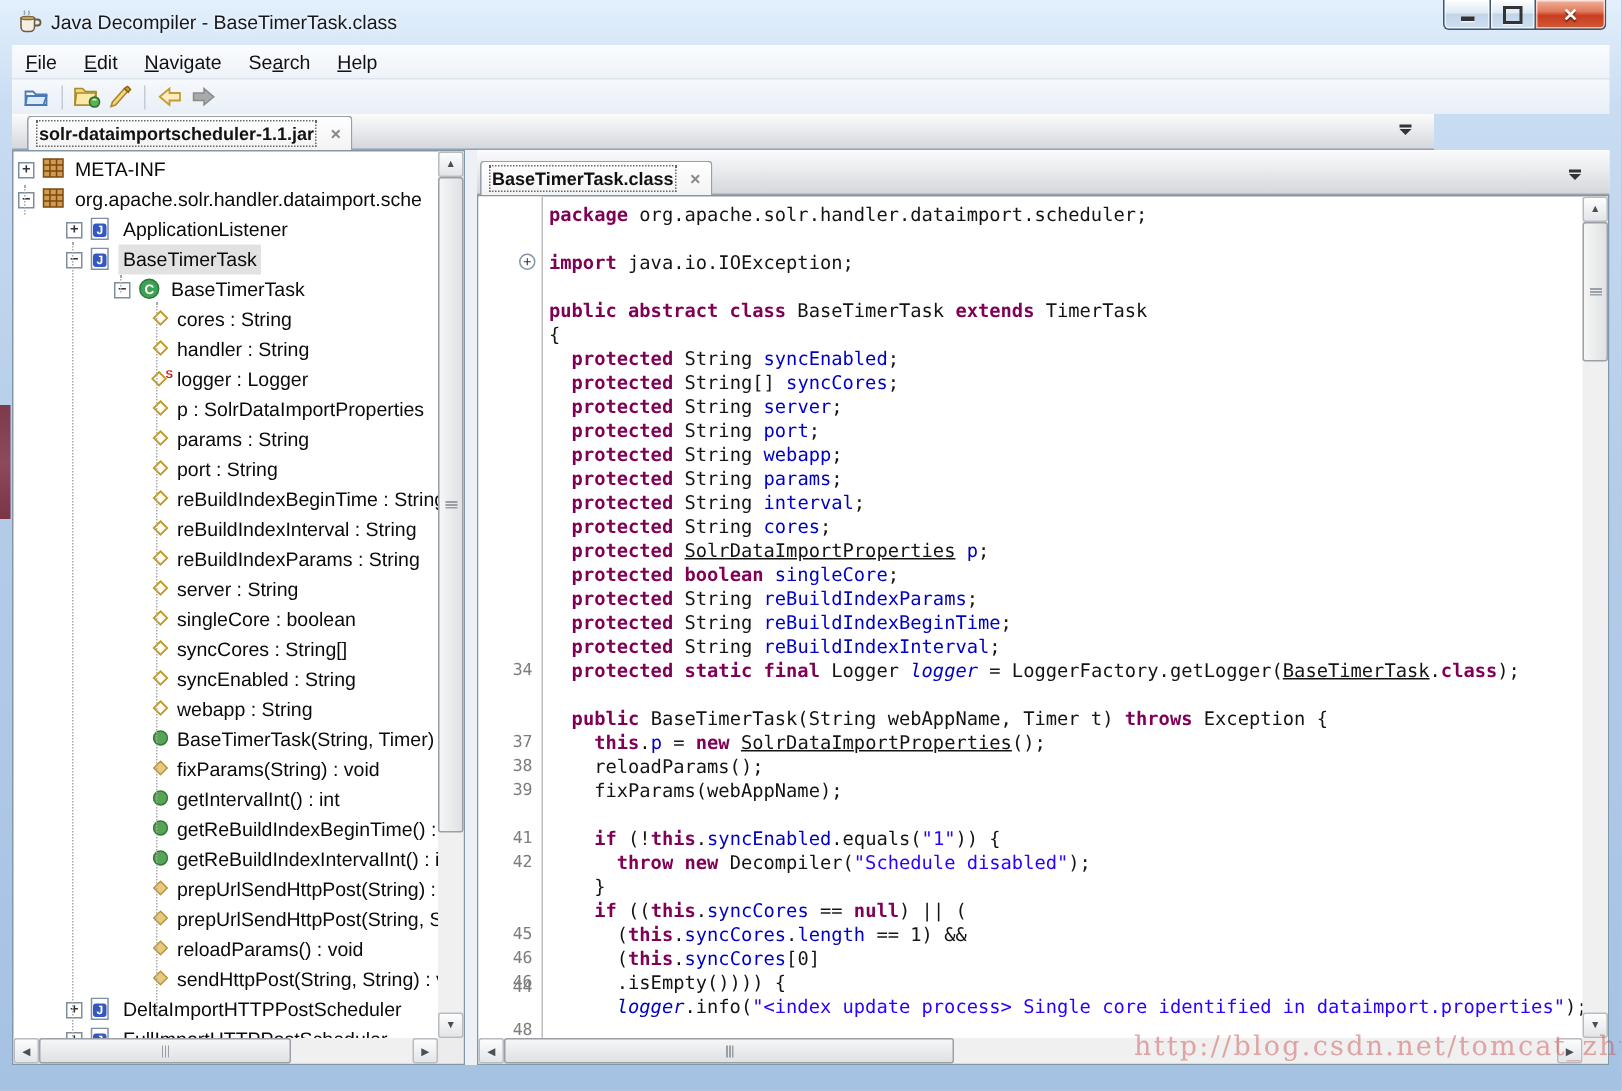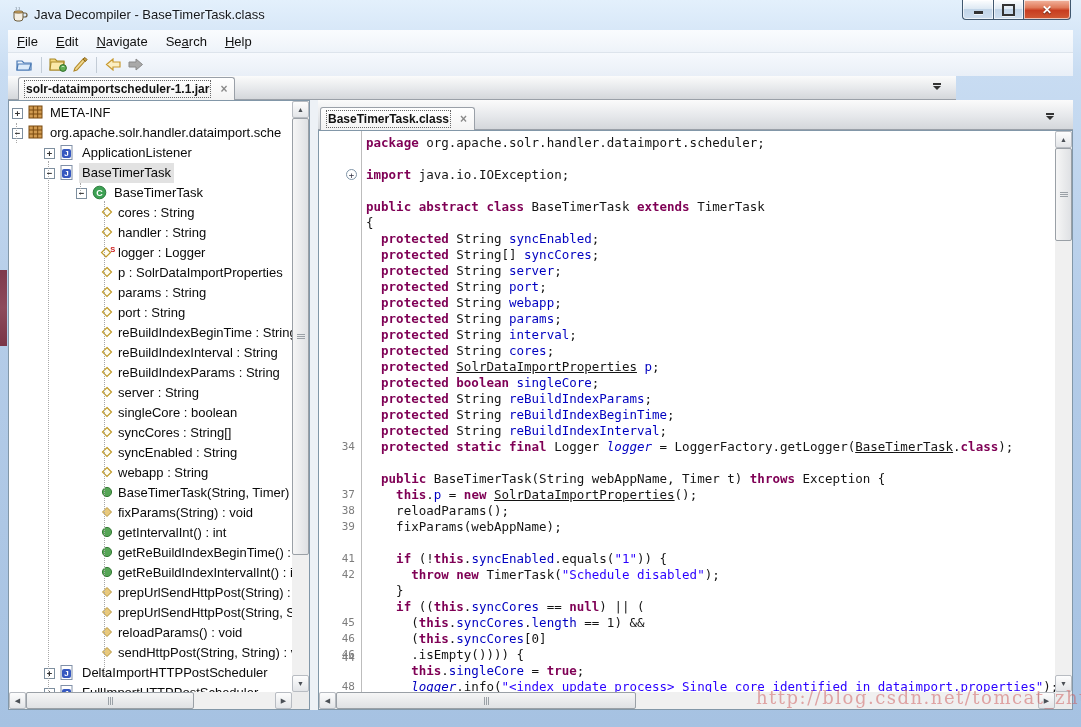--- a/index.html
+++ b/index.html
@@ -448,27 +448,26 @@
             <div class="code-line"><span class="tk-p">  </span><span class="tk-k">protected </span><span class="tk-p">String </span><span class="tk-f">reBuildIndexBeginTime</span><span class="tk-p">;</span></div>
             <div class="code-line"><span class="tk-p">  </span><span class="tk-k">protected </span><span class="tk-p">String </span><span class="tk-f">reBuildIndexInterval</span><span class="tk-p">;</span></div>
             <div class="code-line"><span class="tk-p">  </span><span class="tk-k">protected static final </span><span class="tk-p">Logger </span><span class="tk-i">logger</span><span class="tk-p"> = LoggerFactory.getLogger(</span><span class="tk-u">BaseTimerTask</span><span class="tk-p">.</span><span class="tk-k">class</span><span class="tk-p">);</span></div>
             <div class="code-line"></div>
             <div class="code-line"><span class="tk-p">  </span><span class="tk-k">public </span><span class="tk-p">BaseTimerTask(String webAppName, Timer t) </span><span class="tk-k">throws </span><span class="tk-p">Exception {</span></div>
             <div class="code-line"><span class="tk-p">    </span><span class="tk-k">this</span><span class="tk-p">.</span><span class="tk-f">p</span><span class="tk-p"> = </span><span class="tk-k">new </span><span class="tk-u">SolrDataImportProperties</span><span class="tk-p">();</span></div>
             <div class="code-line"><span class="tk-p">    reloadParams();</span></div>
             <div class="code-line"><span class="tk-p">    fixParams(webAppName);</span></div>
             <div class="code-line"></div>
             <div class="code-line"><span class="tk-p">    </span><span class="tk-k">if </span><span class="tk-p">(!</span><span class="tk-k">this</span><span class="tk-p">.</span><span class="tk-f">syncEnabled</span><span class="tk-p">.equals(</span><span class="tk-s">"1"</span><span class="tk-p">)) {</span></div>
-            <div class="code-line"><span class="tk-p">      </span><span class="tk-k">throw new </span><span class="tk-p">TimerTask(</span><span class="tk-s">"Schedule disabled"</span><span class="tk-p">);</span></div>
+            <div class="code-line"><span class="tk-p">      </span><span class="tk-k">throw new </span><span class="tk-p">Decompiler(</span><span class="tk-s">"Schedule disabled"</span><span class="tk-p">);</span></div>
             <div class="code-line"><span class="tk-p">    }</span></div>
             <div class="code-line"><span class="tk-p">    </span><span class="tk-k">if </span><span class="tk-p">((</span><span class="tk-k">this</span><span class="tk-p">.</span><span class="tk-f">syncCores</span><span class="tk-p"> == </span><span class="tk-k">null</span><span class="tk-p">) || (</span></div>
             <div class="code-line"><span class="tk-p">      (</span><span class="tk-k">this</span><span class="tk-p">.</span><span class="tk-f">syncCores</span><span class="tk-p">.</span><span class="tk-f">length</span><span class="tk-p"> == 1) &amp;&amp; </span></div>
             <div class="code-line"><span class="tk-p">      (</span><span class="tk-k">this</span><span class="tk-p">.</span><span class="tk-f">syncCores</span><span class="tk-p">[0]</span></div>
             <div class="code-line"><span class="tk-p">      .isEmpty()))) {</span></div>
-            <div class="code-line"><span class="tk-p">      </span><span class="tk-k">this</span><span class="tk-p">.</span><span class="tk-f">singleCore</span><span class="tk-p"> = </span><span class="tk-k">true</span><span class="tk-p">;</span></div>
             <div class="code-line"><span class="tk-p">      </span><span class="tk-i">logger</span><span class="tk-p">.info(</span><span class="tk-s">"&lt;index update process&gt; Single core identified in dataimport.properties"</span><span class="tk-p">);</span></div>
           </div>
 
         <div class="sbv" style="right:0;top:0;bottom:17px;">
           <div class="sbtn" style="top:0;">▲</div>
           <div class="thumbv" style="top:17px;height:93px;">
               <div class="gripv"></div>
             </div>
           <div class="sbtn" style="bottom:0;">▼</div>
         </div>

